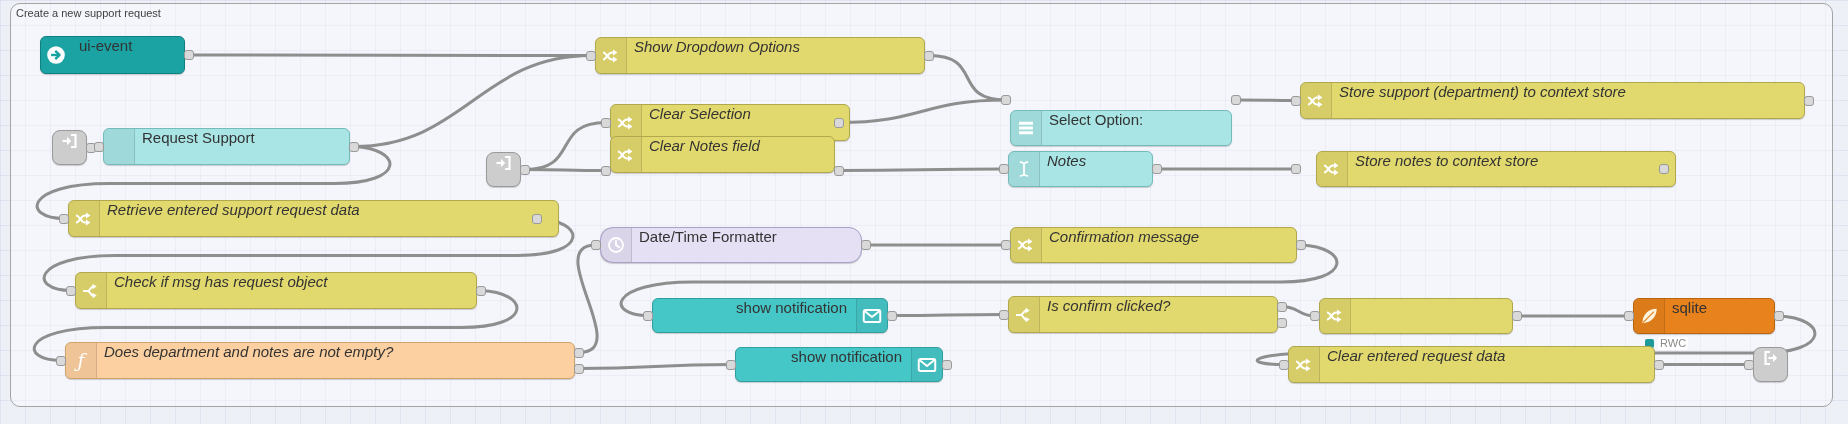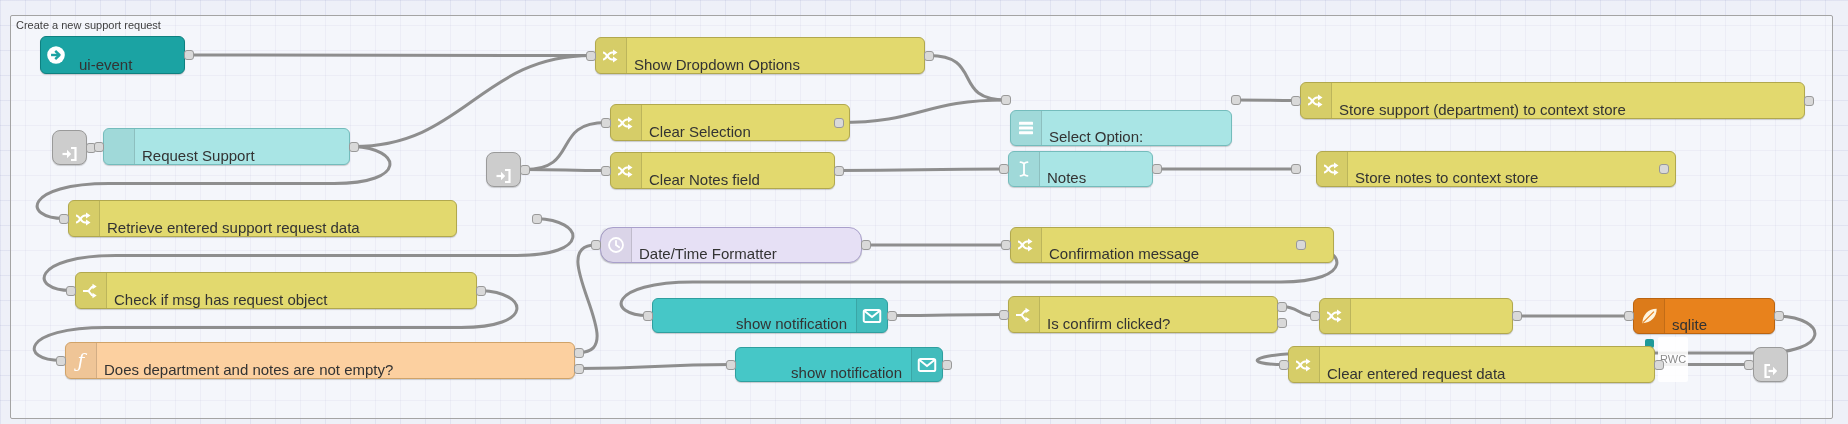--- a/index.html
+++ b/index.html
@@ -6,58 +6,58 @@
   .canvas{
     position:relative;width:1848px;height:424px;overflow:hidden;
     background-color:#eef0f8;
     background-image:
       linear-gradient(to right, rgba(150,160,205,0.16) 1px, transparent 1px),
       linear-gradient(to bottom, rgba(150,160,205,0.16) 1px, transparent 1px);
     background-size:25px 25px;
     font-family:"Liberation Sans","DejaVu Sans",sans-serif;
   }
   .group{
-    position:absolute;left:10px;top:15px;width:1821px;height:402px;
-    border:1px solid #a4a4a4;border-radius:2px;
+    position:absolute;left:10px;top:3px;width:1821px;height:402px;
+    border:1px solid #a4a4a4;border-radius:10px;
     background:rgba(255,255,255,0.38);z-index:0;
   }
   .group-label{position:absolute;left:5px;top:3px;font-size:11px;color:#3f3f3f;white-space:nowrap;}
   svg.wires{position:absolute;left:0;top:0;z-index:1;}
   .wire{stroke:#8e8e8e;stroke-width:3;fill:none;stroke-linecap:round;}
   .node{
     position:absolute;z-index:2;box-sizing:border-box;
     border:1px solid #999;border-radius:6px;
     box-shadow:0 1px 1px rgba(0,0,0,0.18);
-    display:flex;align-items:flex-end;
+    display:flex;align-items:flex-start;
   }
   .node .nlabel{
     position:relative;z-index:1;font-size:15px;color:#333;
     white-space:nowrap;width:100%;box-sizing:border-box;
   }
   .nlabel.pad-left{padding-left:38px;text-align:left;}
   .nlabel.pad-right{padding-right:40px;text-align:right;}
-  .nlabel.italic{}
+  .nlabel.italic{font-style:italic;}
   .icon-strip{
     position:absolute;top:0;bottom:0;width:30px;
     background:rgba(0,0,0,0.05);
     display:flex;align-items:center;justify-content:center;
   }
   .icon-strip.left{left:0;border-right:1px solid rgba(0,0,0,0.12);border-radius:5px 0 0 5px;}
   .icon-strip.right{right:0;border-left:1px solid rgba(0,0,0,0.12);border-radius:0 5px 5px 0;}
   .icon-strip.plain{background:transparent;border:none;}
   .linknode{border-radius:8px;justify-content:center;}
   .linknode .icon-strip{position:static;width:auto;background:transparent;border:none;}
   .port{
     position:absolute;z-index:3;width:10px;height:10px;box-sizing:border-box;
     background:#d9d9d9;border:1px solid #999;border-radius:3px;
   }
   .status-dot{position:absolute;z-index:2;width:9px;height:9px;border-radius:2px;}
   .status-label{
     position:absolute;z-index:2;font-size:11px;line-height:13px;color:#8a8a8a;
-    background:rgba(255,255,255,0.88);padding:16px 2px;border-radius:2px;
+    background:rgba(255,255,255,0.88);padding:0 2px;border-radius:2px;
   }
 </style>
 </head>
 <body>
 
 <div class="canvas" id="canvas">
   <div class="group">
     <span class="group-label">Create a new support request</span>
   </div>
   <svg class="wires" id="wires" width="1848" height="424">
@@ -167,21 +167,21 @@
     <div class="node linknode" style="left: 486px; top: 152px; width: 35px; height: 35px; background: rgb(205, 205, 205); border-color: rgb(154, 154, 154);">
       <span class="icon-strip center">
         <svg width="20" height="20" viewBox="0 0 20 20">
           <path d="M11,4 L15.5,4 L15.5,16 L11,16" stroke="#fff" stroke-width="2.2" fill="none"></path>
           <path d="M2.5,10 L9,10" stroke="#fff" stroke-width="2.2"></path>
           <path d="M7,5.8 L11.2,10 L7,14.2 Z" fill="#fff"></path>
         </svg>
       </span>
     </div>
     <div class="port" style="left: 520px; top: 164.5px; background: rgb(217, 217, 217); border-color: rgb(153, 153, 153);"></div>
-    <div class="node" style="left: 610px; top: 152px; width: 225px; height: 37px; background: rgb(226, 217, 110); border-color: rgb(177, 168, 78);">
+    <div class="node" style="left: 610px; top: 136px; width: 225px; height: 37px; background: rgb(226, 217, 110); border-color: rgb(177, 168, 78);">
       <span class="icon-strip left">
         <svg width="20" height="20" viewBox="0 0 20 20">
           <path d="M2,13.5 C6,13.5 6.5,6.5 11,6.5 L12.5,6.5" stroke="#fff" stroke-width="2" fill="none"></path>
           <path d="M2,6.5 C6,6.5 6.5,13.5 11,13.5 L12.5,13.5" stroke="#fff" stroke-width="2" fill="none"></path>
           <path d="M12,3.4 L16.5,6.5 L12,9.6 Z" fill="#fff"></path>
           <path d="M12,10.4 L16.5,13.5 L12,16.6 Z" fill="#fff"></path>
         </svg>
       </span>
       <span class="nlabel pad-left italic">Clear Notes field</span>
     </div>
@@ -203,21 +203,21 @@
           <path d="M2,13.5 C6,13.5 6.5,6.5 11,6.5 L12.5,6.5" stroke="#fff" stroke-width="2" fill="none"></path>
           <path d="M2,6.5 C6,6.5 6.5,13.5 11,13.5 L12.5,13.5" stroke="#fff" stroke-width="2" fill="none"></path>
           <path d="M12,3.4 L16.5,6.5 L12,9.6 Z" fill="#fff"></path>
           <path d="M12,10.4 L16.5,13.5 L12,16.6 Z" fill="#fff"></path>
         </svg>
       </span>
       <span class="nlabel pad-left italic">Store notes to context store</span>
     </div>
     <div class="port" style="left: 1291px; top: 164px; background: rgb(217, 217, 217); border-color: rgb(153, 153, 153);"></div>
     <div class="port" style="left: 1659px; top: 164px; background: rgb(217, 217, 217); border-color: rgb(153, 153, 153);"></div>
-    <div class="node" style="left: 68px; top: 200px; width: 389px; height: 37px; background: rgb(226, 217, 110); border-color: rgb(177, 168, 78);">
+    <div class="node" style="left: 68px; top: 200px; width: 491px; height: 37px; background: rgb(226, 217, 110); border-color: rgb(177, 168, 78);">
       <span class="icon-strip left">
         <svg width="20" height="20" viewBox="0 0 20 20">
           <path d="M2,13.5 C6,13.5 6.5,6.5 11,6.5 L12.5,6.5" stroke="#fff" stroke-width="2" fill="none"></path>
           <path d="M2,6.5 C6,6.5 6.5,13.5 11,13.5 L12.5,13.5" stroke="#fff" stroke-width="2" fill="none"></path>
           <path d="M12,3.4 L16.5,6.5 L12,9.6 Z" fill="#fff"></path>
           <path d="M12,10.4 L16.5,13.5 L12,16.6 Z" fill="#fff"></path>
         </svg>
       </span>
       <span class="nlabel pad-left italic">Retrieve entered support request data</span>
     </div>
@@ -227,21 +227,21 @@
       <span class="icon-strip left">
         <svg width="20" height="20" viewBox="0 0 20 20">
           <circle cx="10" cy="10" r="7" stroke="#fff" stroke-width="1.8" fill="none"></circle>
           <path d="M10,5.8 L10,10 L13.2,12.2" stroke="#fff" stroke-width="1.8" fill="none" stroke-linecap="round"></path>
         </svg>
       </span>
       <span class="nlabel pad-left">Date/Time Formatter</span>
     </div>
     <div class="port" style="left: 591px; top: 240px; background: rgb(217, 217, 217); border-color: rgb(153, 153, 153);"></div>
     <div class="port" style="left: 861px; top: 240px; background: rgb(217, 217, 217); border-color: rgb(153, 153, 153);"></div>
-    <div class="node" style="left: 1010px; top: 227px; width: 324px; height: 36px; background: rgb(226, 217, 110); border-color: rgb(177, 168, 78);">
+    <div class="node" style="left: 1010px; top: 227px; width: 287px; height: 36px; background: rgb(226, 217, 110); border-color: rgb(177, 168, 78);">
       <span class="icon-strip left">
         <svg width="20" height="20" viewBox="0 0 20 20">
           <path d="M2,13.5 C6,13.5 6.5,6.5 11,6.5 L12.5,6.5" stroke="#fff" stroke-width="2" fill="none"></path>
           <path d="M2,6.5 C6,6.5 6.5,13.5 11,13.5 L12.5,13.5" stroke="#fff" stroke-width="2" fill="none"></path>
           <path d="M12,3.4 L16.5,6.5 L12,9.6 Z" fill="#fff"></path>
           <path d="M12,10.4 L16.5,13.5 L12,16.6 Z" fill="#fff"></path>
         </svg>
       </span>
       <span class="nlabel pad-left italic">Confirmation message</span>
     </div>

